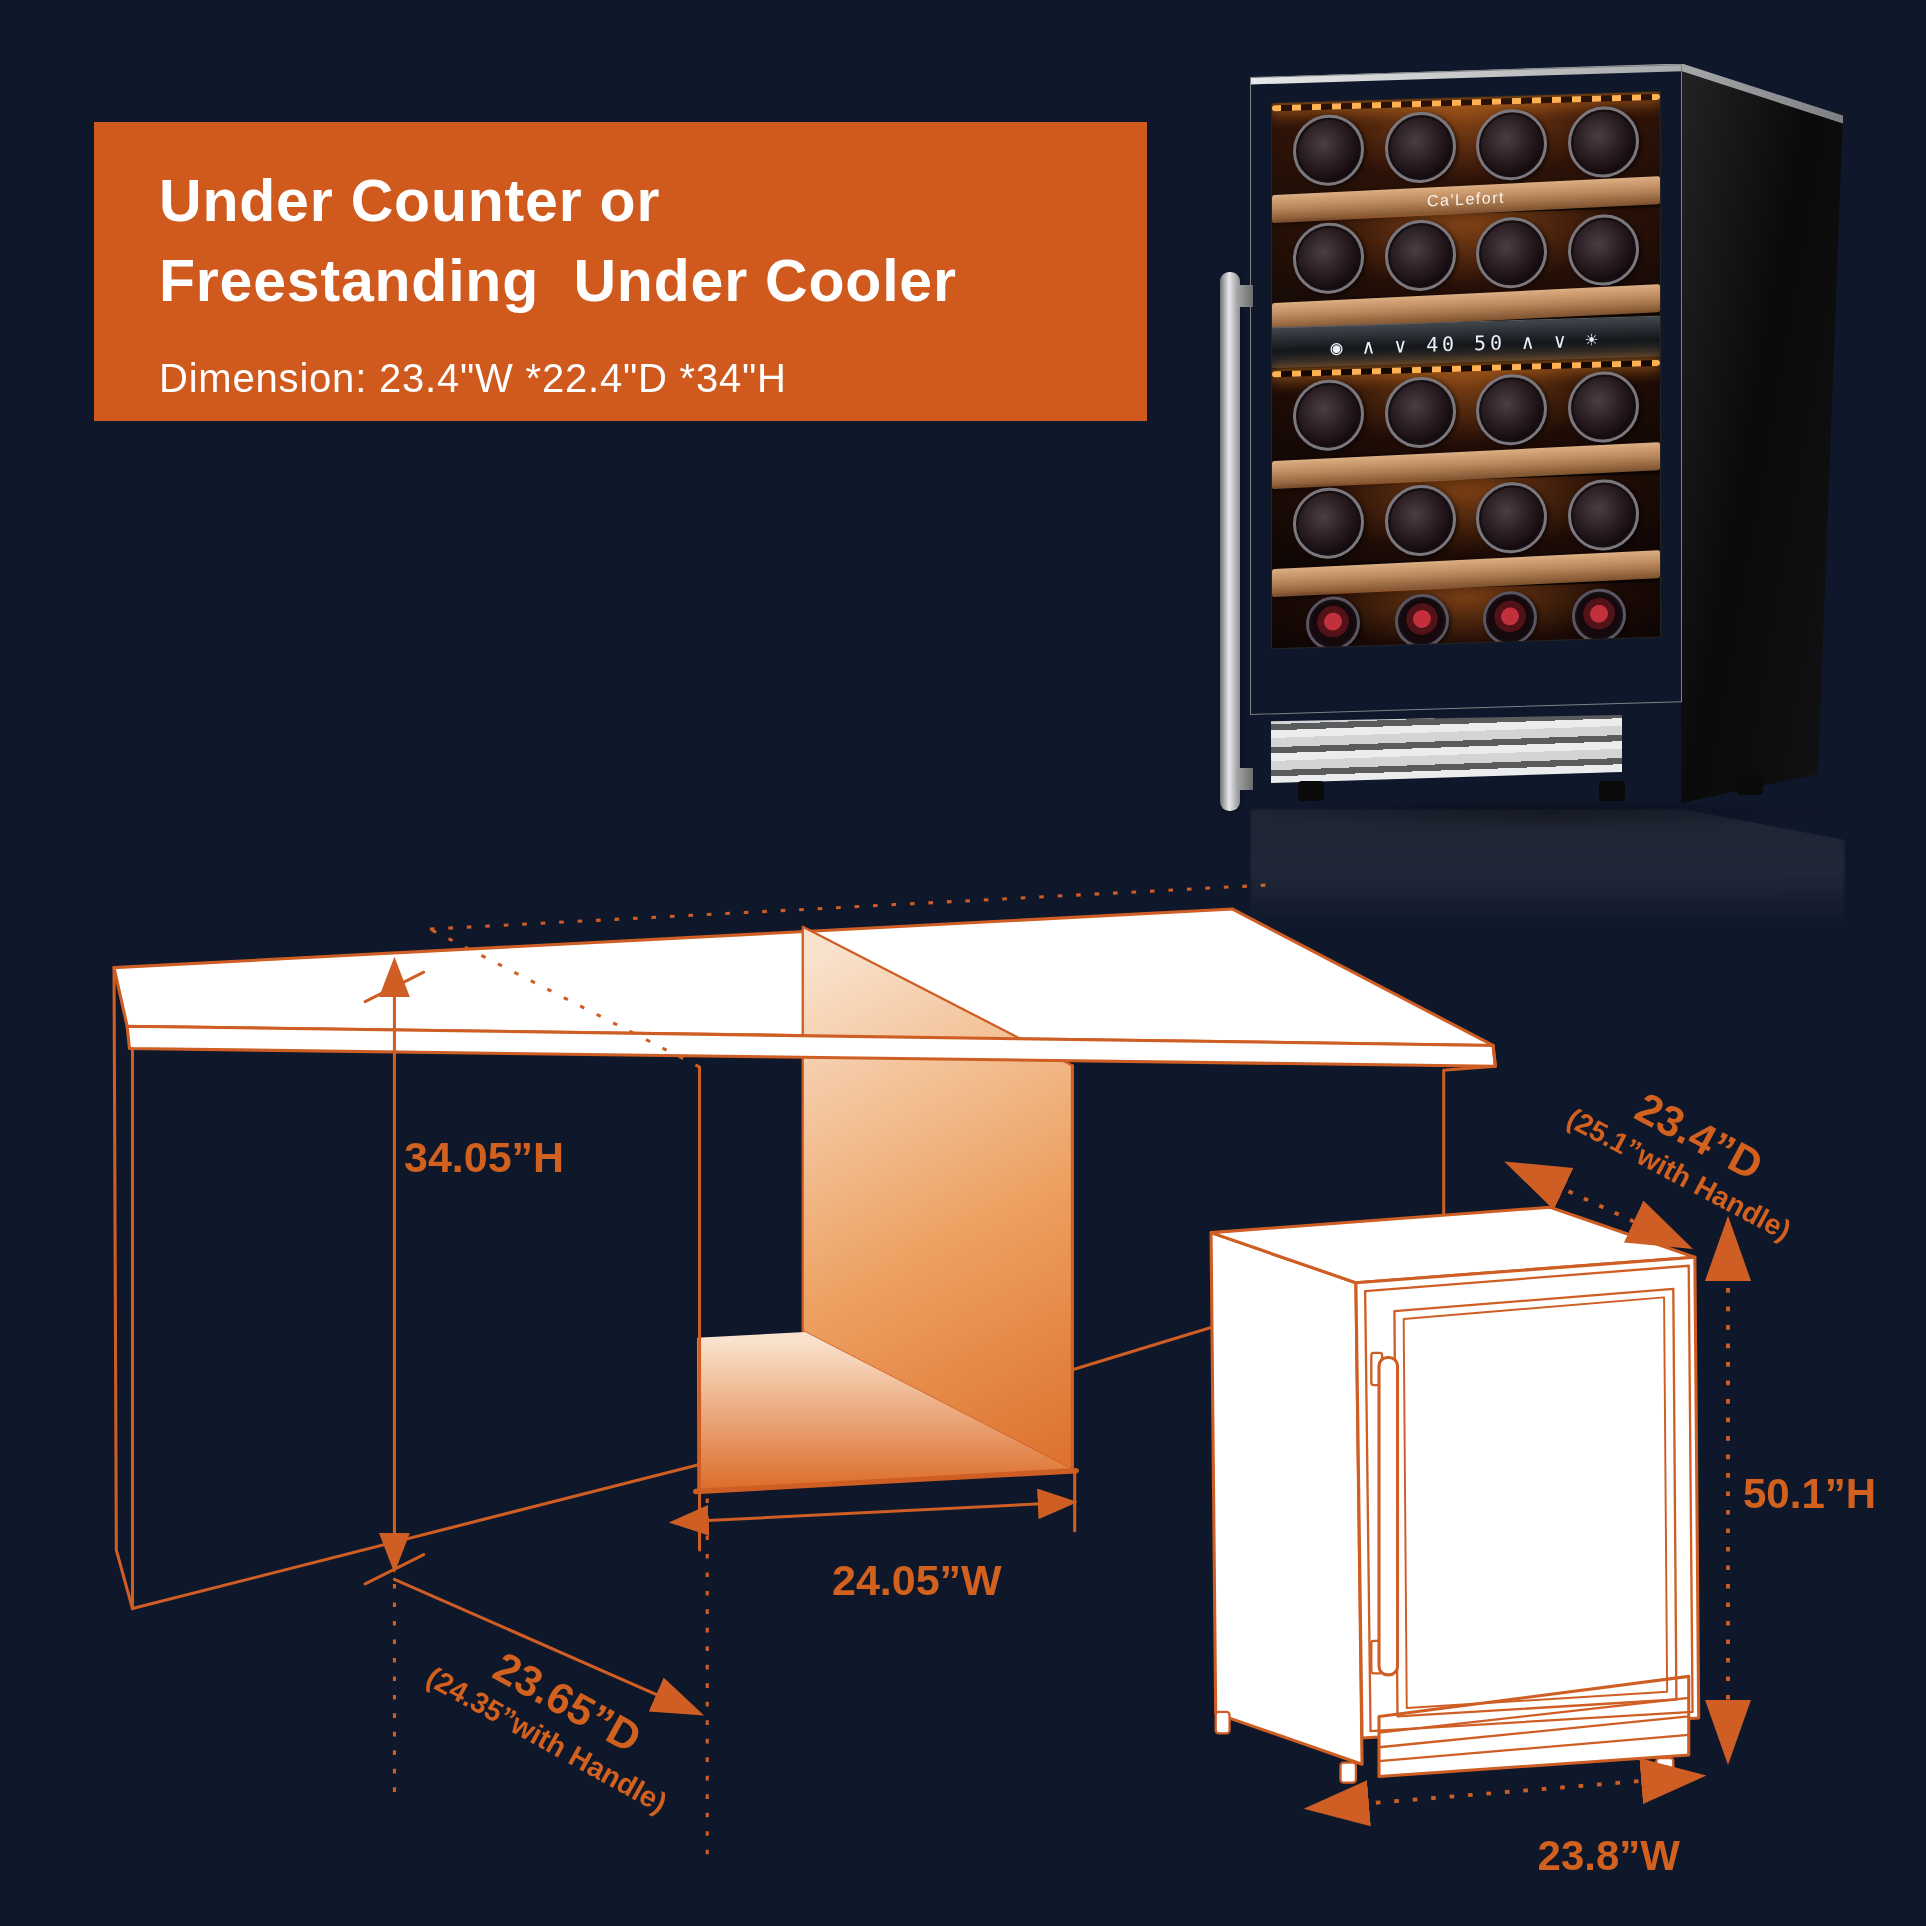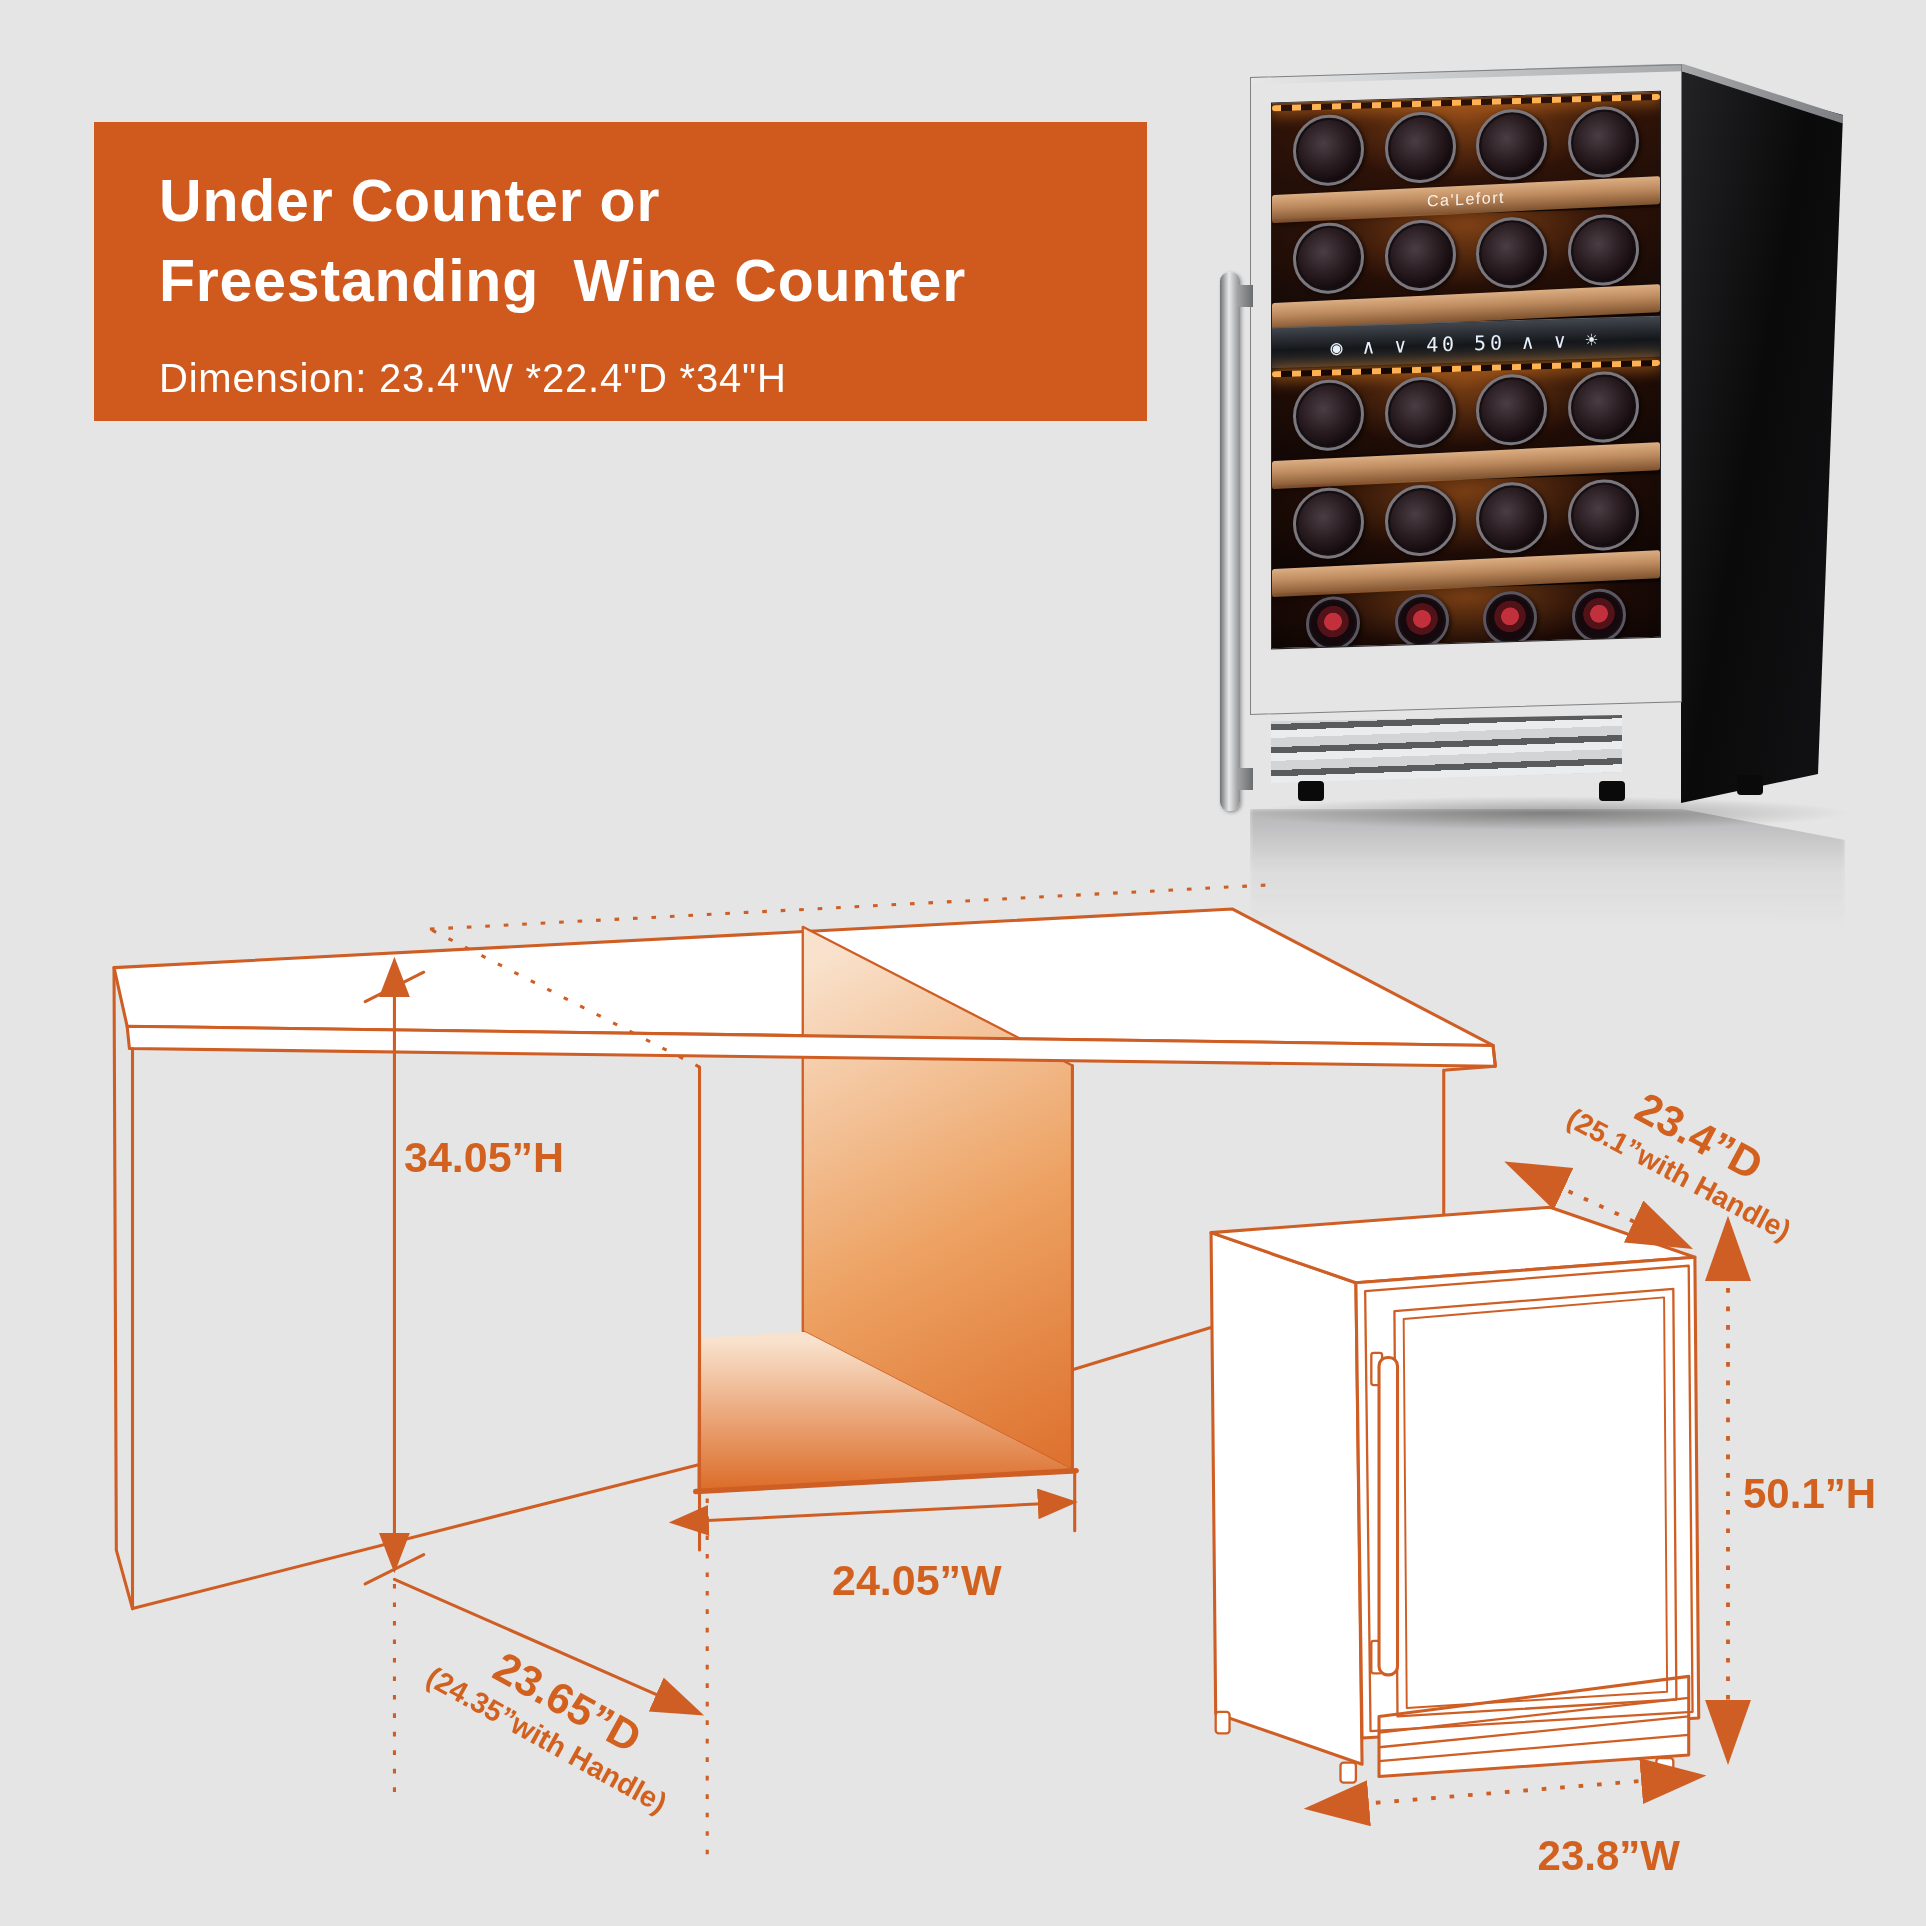--- a/index.html
+++ b/index.html
@@ -1,16 +1,16 @@
 <!DOCTYPE html>
 <html style="font-size:12.3px"><head>
 <meta charset="utf-8">
 <style>
   html,body{margin:0;padding:0;background:#fff;}
-  #canvas{position:relative;width:1926px;height:1926px;background:#e5e5e5;overflow:hidden;
+  #canvas{position:relative;width:1926px;height:1926px;background:#0f172a;overflow:hidden;
           font-family:"Liberation Sans",sans-serif;}
 
   
   .banner{position:absolute;left:94px;top:122px;width:1053px;height:299px;
           background:#d05a1e;color:#fff;box-sizing:border-box;padding:39px 31px 0 65px;}
   .banner .h-line{font-size:59px;font-weight:700;line-height:80px;white-space:pre-wrap;letter-spacing:0.8px;}
   .banner .dim{margin-top:35px;font-size:40px;font-weight:400;letter-spacing:0.8px;}
 
   
   .photo{position:absolute;left:1198px;top:45px;width:693px;height:886px;}
@@ -82,21 +82,21 @@
   .lbl-338{left:1743px;top:1470px;font-size:42px;}
   .lbl-238{left:1449px;top:1832px;width:231px;text-align:right;font-size:42px;}
 </style>
 </head>
 <body>
 
 <div id="canvas">
 
   <div class="banner">
     <div class="h-line">Under Counter or</div>
-    <div class="h-line">Freestanding  Wine Counter</div>
+    <div class="h-line">Freestanding  Under Cooler</div>
     <div class="dim">Dimension: 23.4"W *22.4"D *34"H</div>
   </div>
 
   <svg class="diagram" width="1926" height="1926" viewBox="0 0 2500 2500">
     <defs>
       <linearGradient id="gradPanel" gradientUnits="userSpaceOnUse" x1="1060" y1="1240" x2="1400" y2="1880">
         <stop offset="0" stop-color="#f9e2cd"></stop>
           <stop offset="0.55" stop-color="#eda263"></stop>
         <stop offset="1" stop-color="#de7330"></stop>
       </linearGradient>

